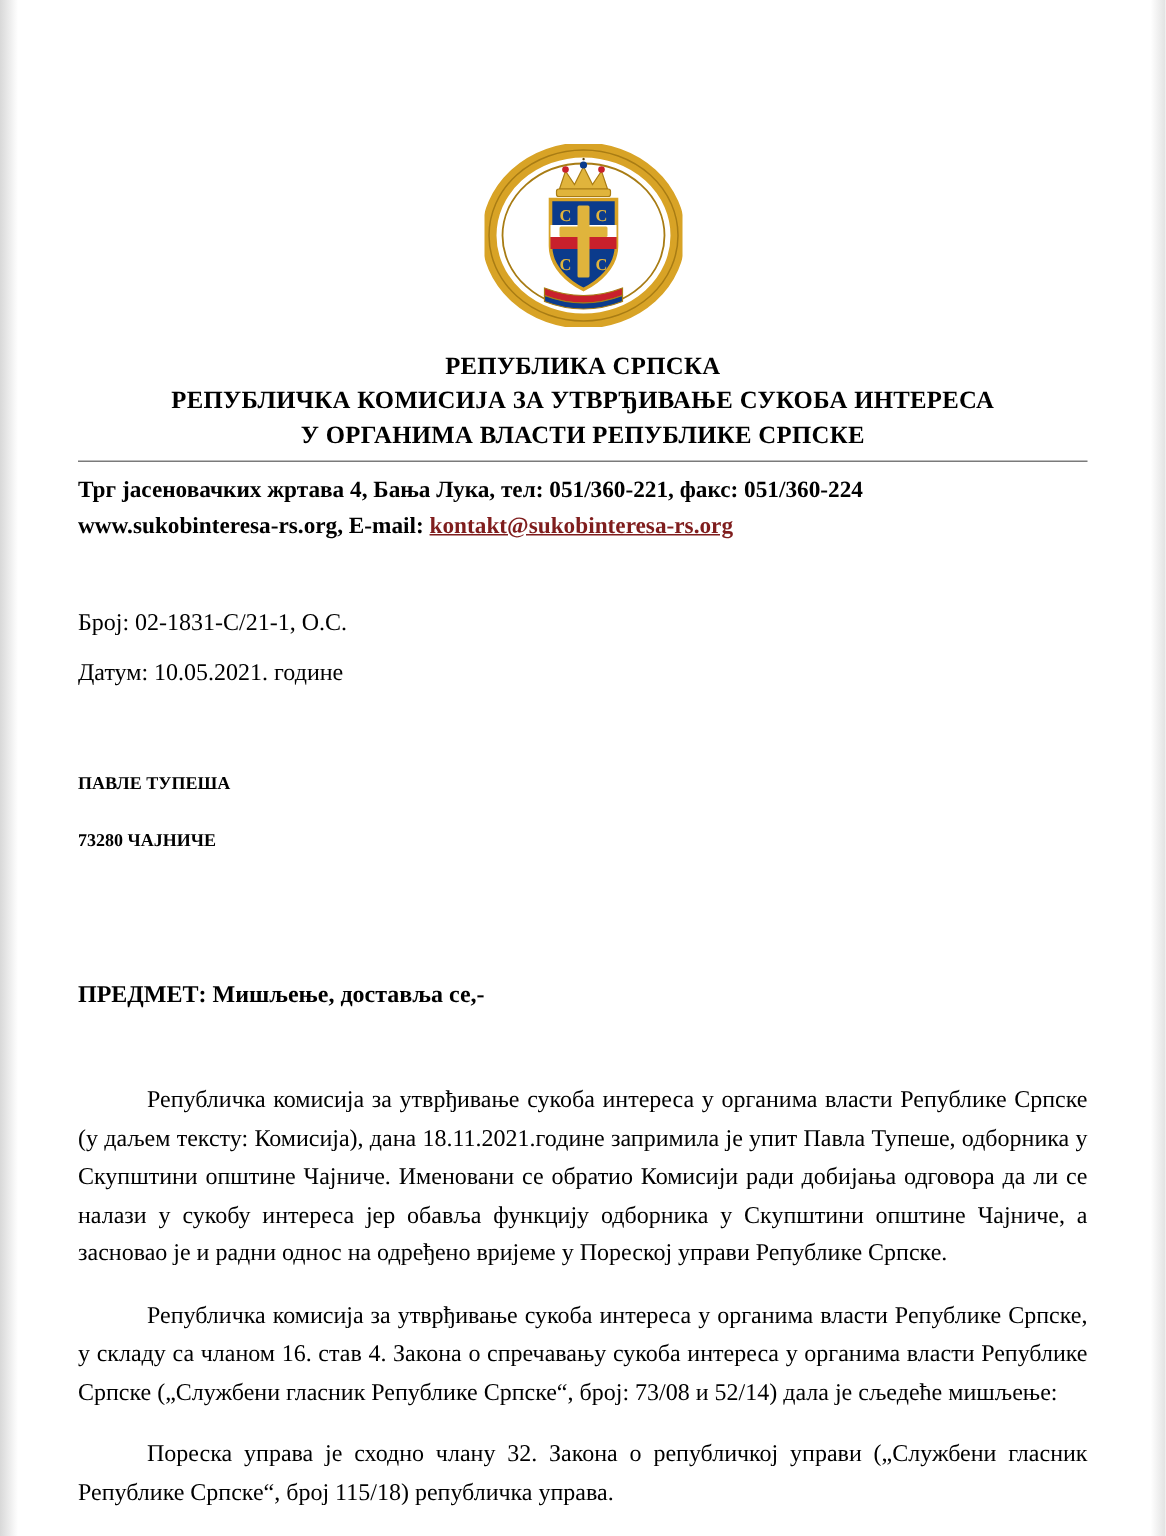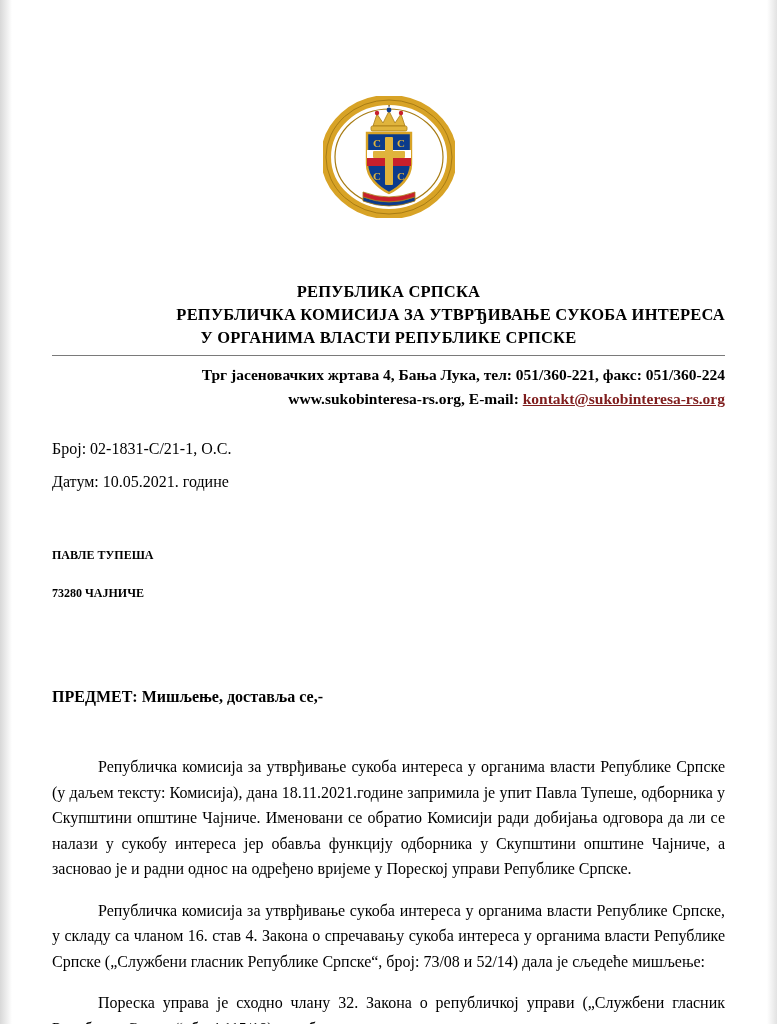--- a/index.html
+++ b/index.html
@@ -54,54 +54,52 @@
   .emblem {
     width: 132px;
     height: 122px;
   }
 
   
   .header {
     text-align: center;
     font-weight: bold;
     letter-spacing: 0.2px;
-    margin-top: 48px;
   }
   .header .line1 {
     font-size: 16.5px;
     line-height: 23px;
   }
   .header .line2 {
     font-size: 16.5px;
     line-height: 23px;
-    text-align: right;
   }
   .header .line3 {
     font-size: 16.5px;
     line-height: 23px;
     text-align: center;
   }
   .hr {
     border: 0;
     border-top: 1.6px solid #7a7a7a;
     margin: 6px 0 7px 0;
   }
   .contact {
-    text-align: right;
+    text-align: left;
     font-weight: bold;
     font-size: 15.5px;
     line-height: 24px;
   }
   .contact a {
     color: #7f1d1d;
   }
 
   
   .meta {
-    margin-top: 21px;
+    margin-top: 36px;
     font-size: 16px;
     line-height: 33px;
   }
 
   
   .addressee {
     margin-top: 38px;
     font-weight: bold;
     font-size: 12px;
     line-height: 38px;

